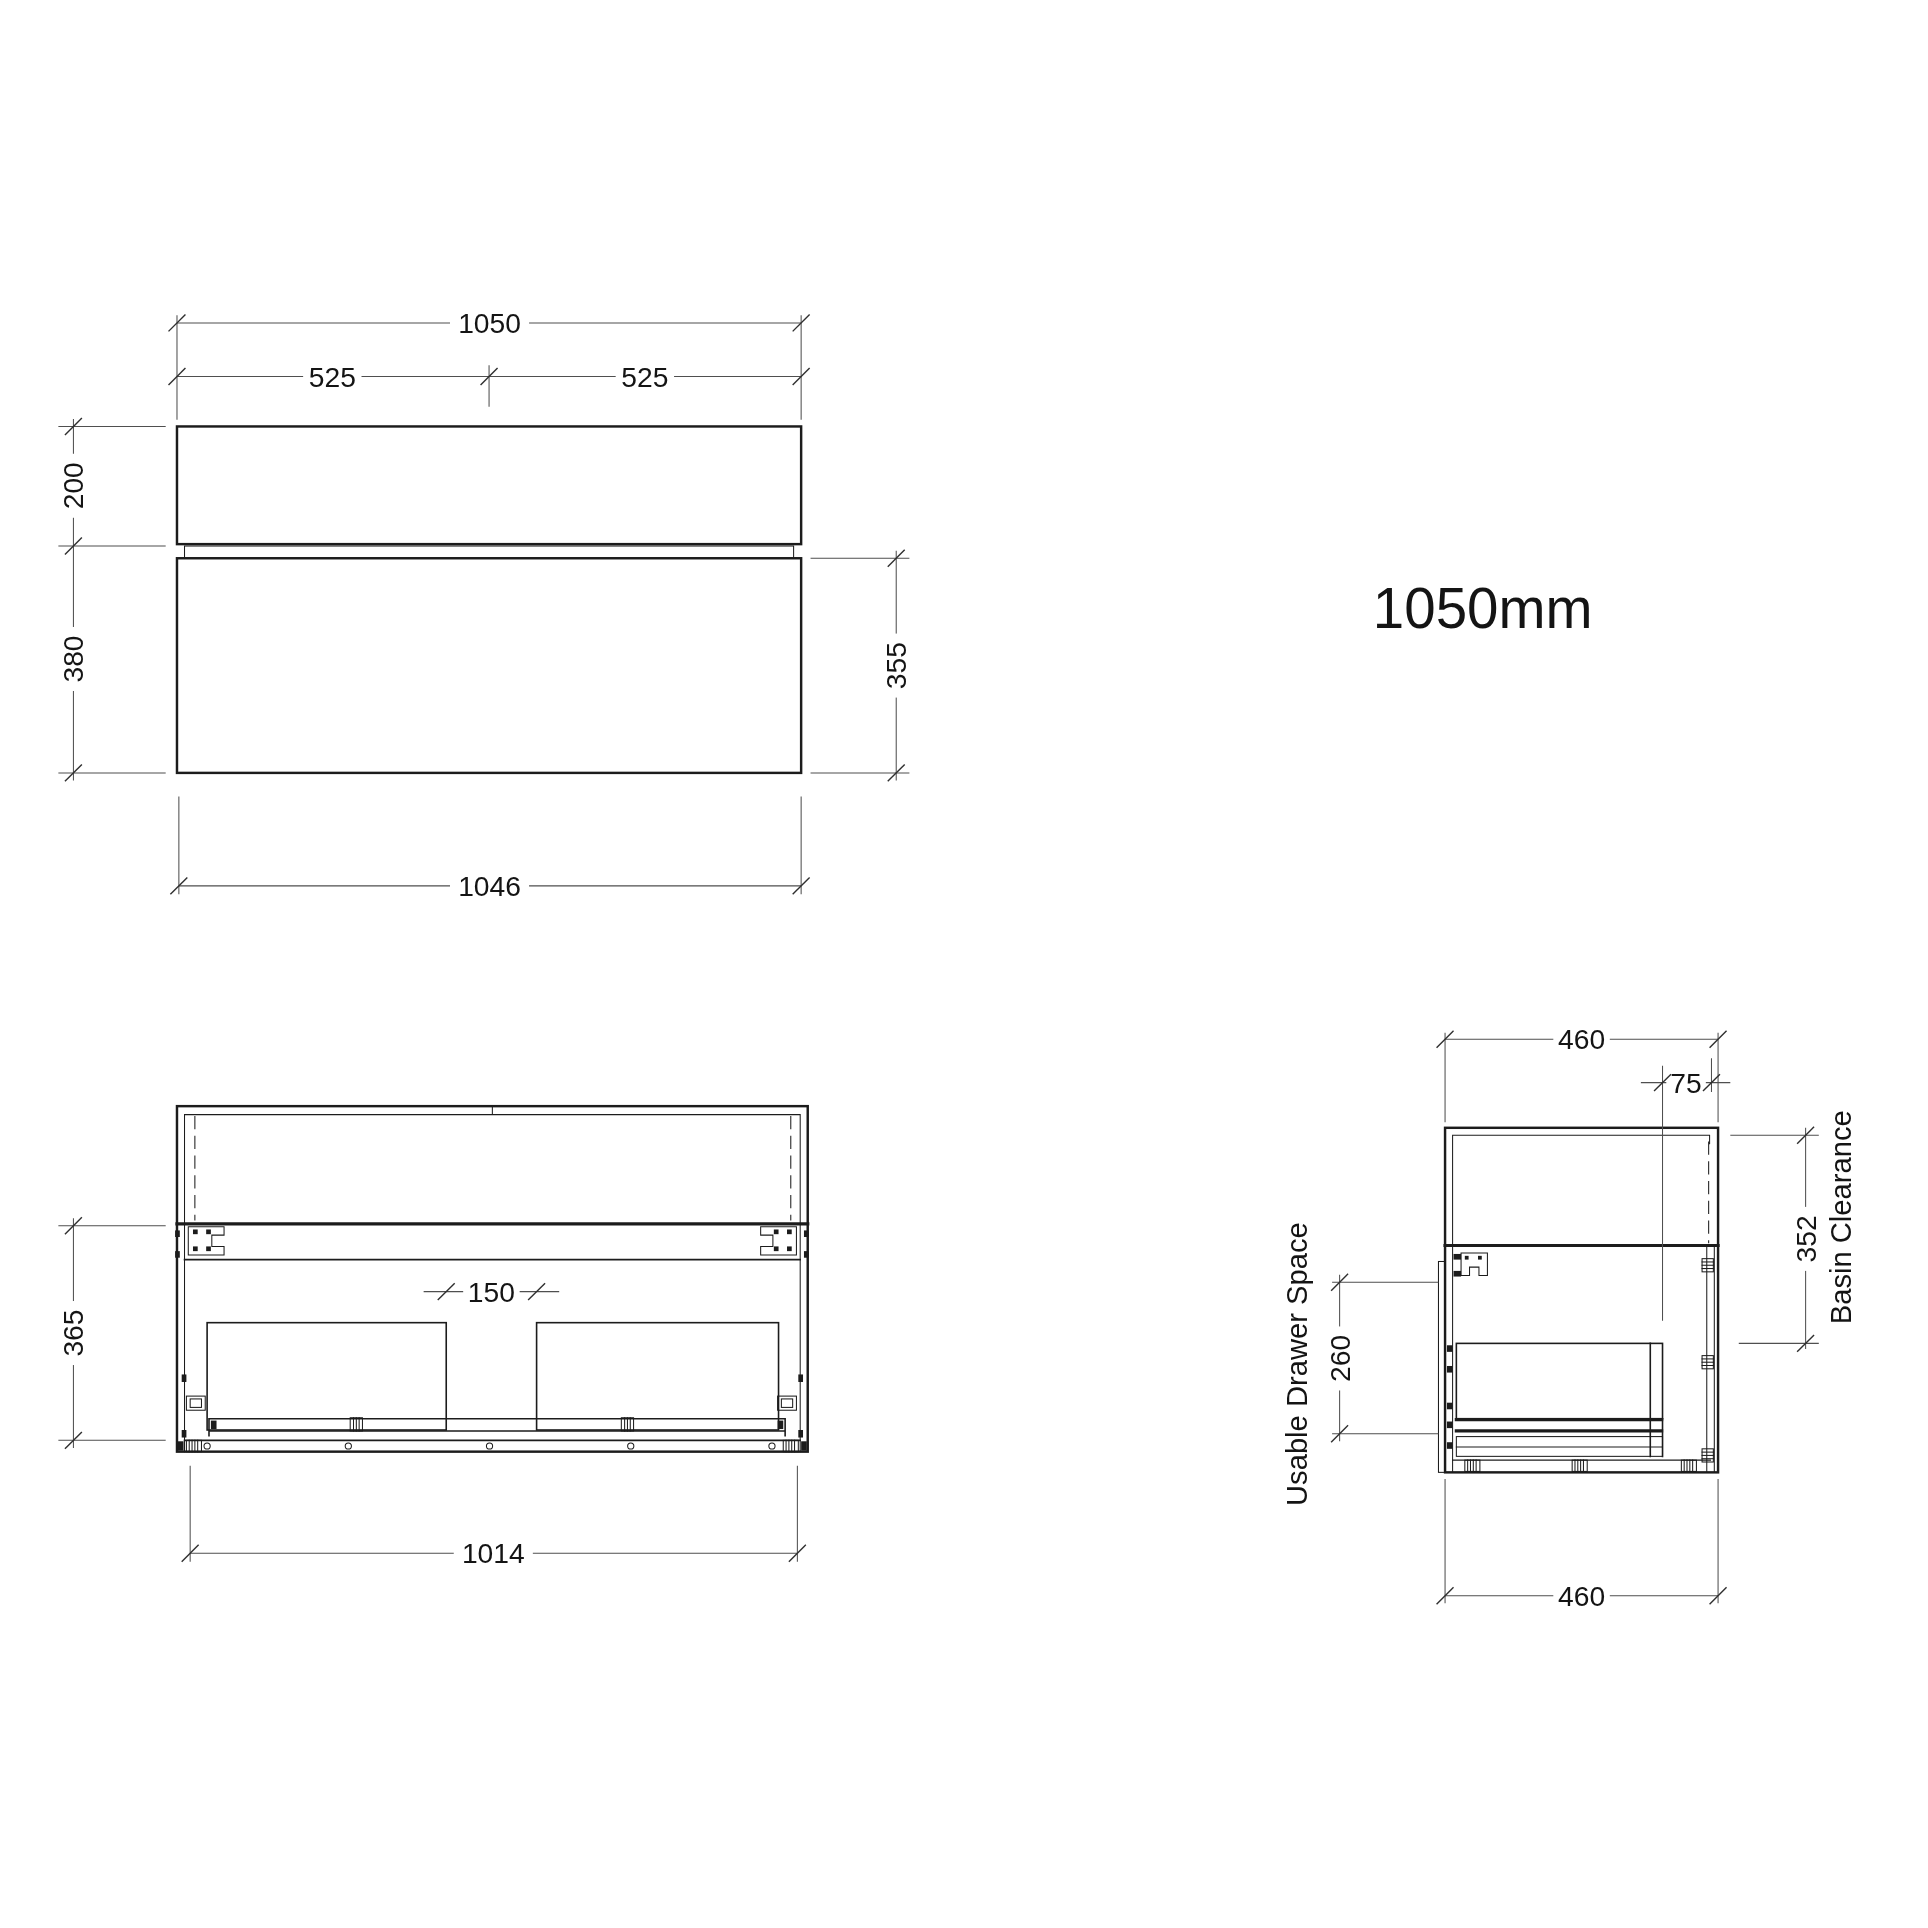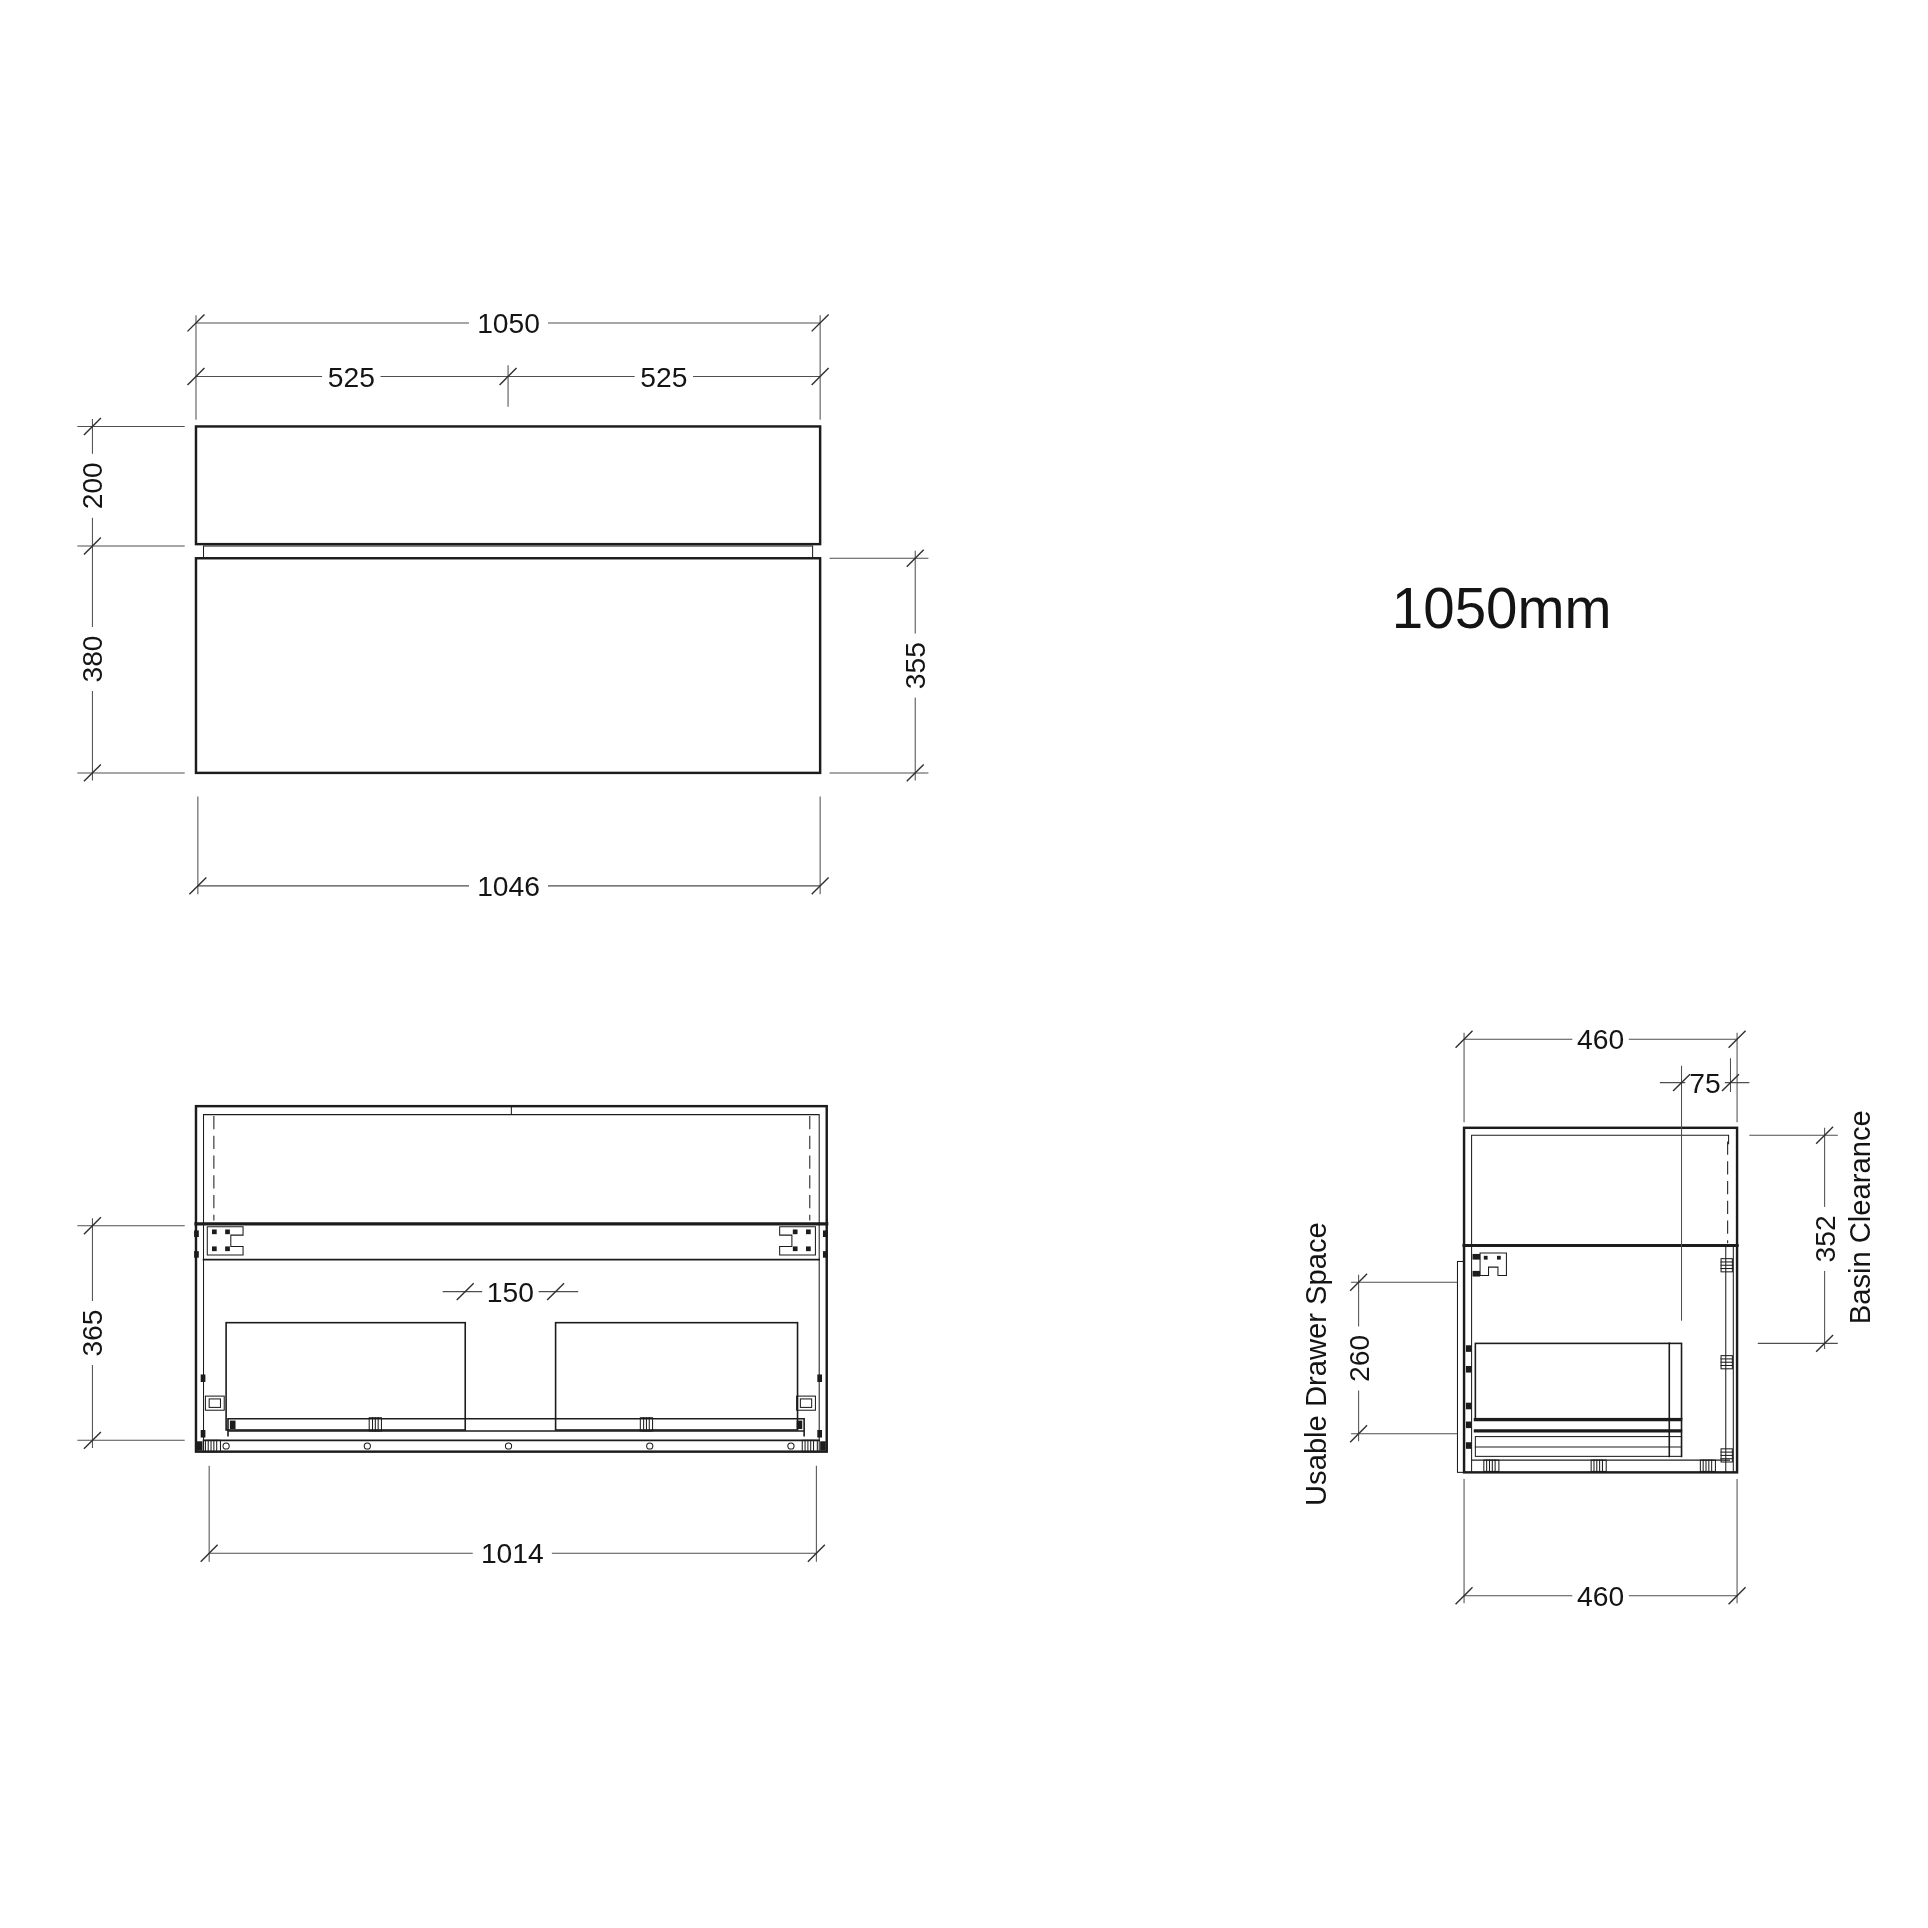--- a/index.html
+++ b/index.html
@@ -1,16 +1,16 @@
 <!DOCTYPE html>
 <html style="font-size:15px"><head>
 <meta charset="utf-8">
 <style>
   html,body{margin:0;padding:0;background:#ffffff;}
-  #canvas{width:1712px;height:1928px;background:#ffffff;position:relative;margin-left:19px;}
+  #canvas{width:1712px;height:1928px;background:#ffffff;position:relative;}
   svg{display:block;}
   .g{stroke:#1c1c1c;fill:none;stroke-linecap:square;}
   .thick{stroke-width:2.6;}
   .xthick{stroke-width:3.4;}
   .med{stroke-width:1.7;}
   .thin{stroke-width:1.1;}
   .dim{stroke:#4f4f4f;stroke-width:1.1;fill:none;}
   .tick{stroke:#2f2f2f;stroke-width:1.5;}
   .dash{stroke-dasharray:13 8;}
   .blk{fill:#1c1c1c;stroke:none;}

